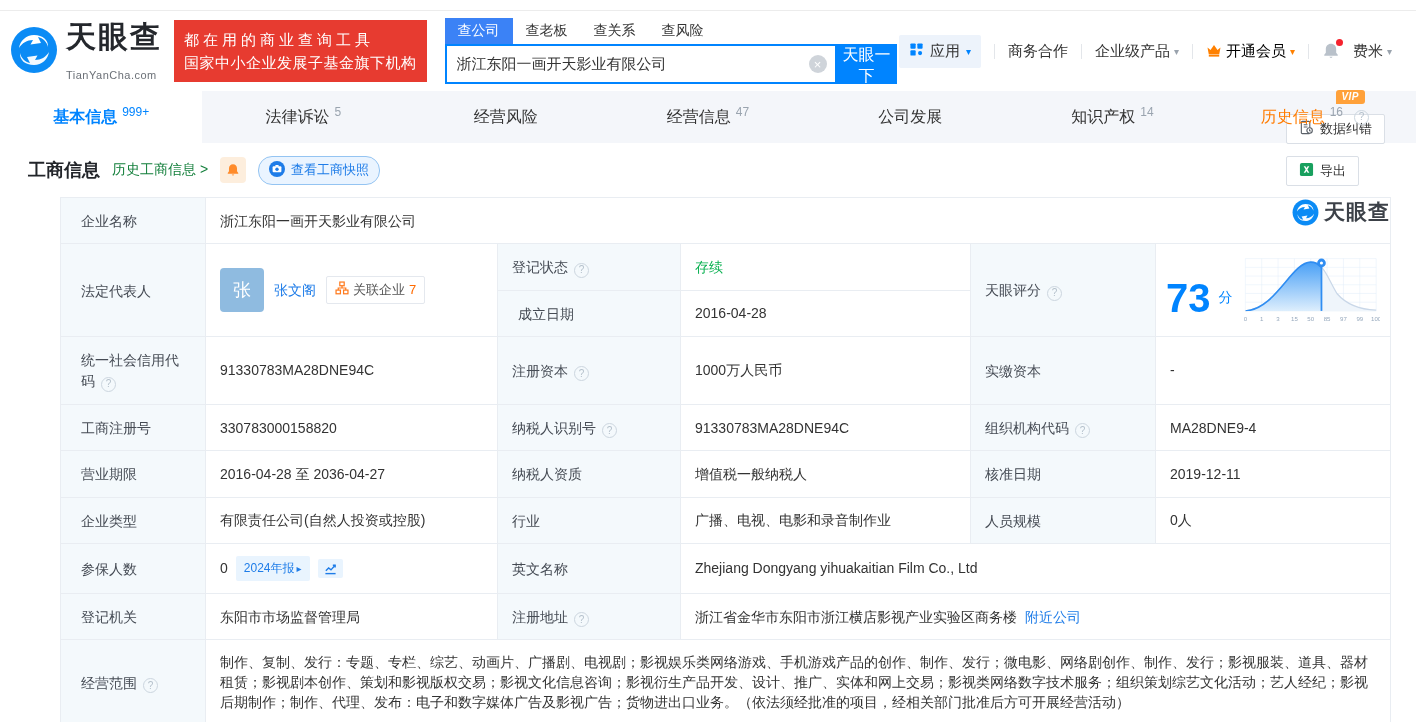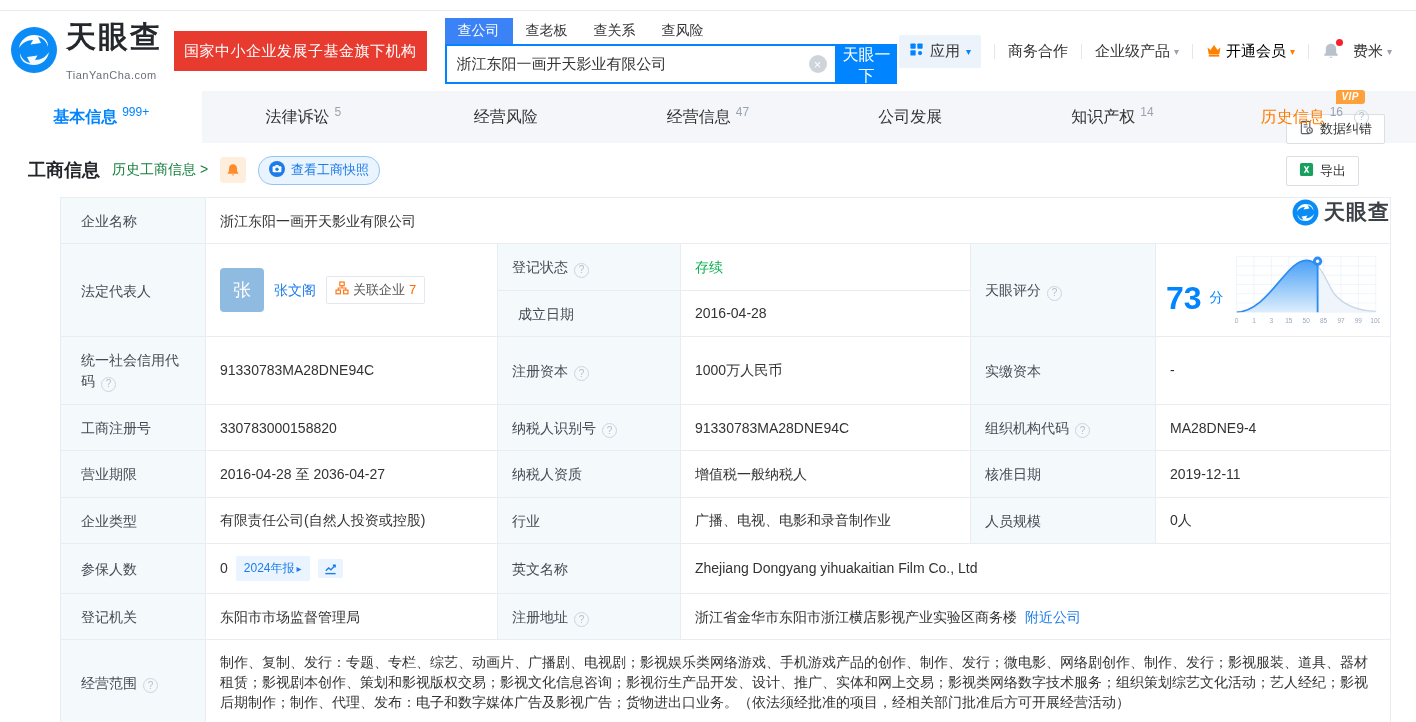--- a/index.html
+++ b/index.html
@@ -85,21 +85,21 @@
   .rel-badge .rl { color:#555; font-size:13px; }
   .rel-badge .rc { color:#ff6a00; font-size:13px; }
 
   .ins-cell { display:flex; align-items:center; gap:8px; }
   .pill { display:flex; align-items:center; gap:2px; background:#e9f4fe; border-radius:2px; padding:2px 8px; color:#1e7ce8; font-size:12px; cursor:pointer; }
   .pill .pcar::after { content:"▸"; font-size:10px; }
   .pill.icon-only { padding:3px 6px; }
 
   .score-cell { padding:4px 10px !important; }
   .score-flex { display:flex; align-items:center; gap:8px; }
-  .score-num { font-size:32px; font-weight:bold; color:#0084ff; line-height:1;margin-top:16px; }
+  .score-num { font-size:40px; font-weight:bold; color:#0084ff; line-height:1;margin-top:16px; }
   .score-unit { font-size:14px; color:#0084ff; margin-top:14px; }
   .scope-val { line-height:26px; }
 </style>
 </head>
 <body>
 
 <div class="topline"></div>
 
 <header class="hd">
   <div class="logo-wrap">
@@ -109,20 +109,21 @@
           <path fill="#fff" d="M24 9c-8 0-14 6-15 13 3-5 8-8 14-8l-2.5 4.5L31 17l-3-6c5 1 9 5 10 10 .5-7-5-12-14-12z"></path>
           <path fill="#fff" opacity=".95" d="M24 39c8 0 14-6 15-13-3 5-8 8-14 8l2.5-4.5L17 31l3 6c-5-1-9-5-10-10-.5 7 5 12 14 12z"></path>
         </svg>
     </span>
     <span class="logo-text">
       <span class="logo-cn">天眼查</span>
       <span class="logo-en">TianYanCha.com</span>
     </span>
   </div>
   <div class="slogan">
+    <div class="l1">都在用的商业查询工具</div>
     <div class="l2">国家中小企业发展子基金旗下机构</div>
   </div>
 
   <div class="search">
     <div class="stabs">
       <span class="stab active">查公司</span>
       <span class="stab">查老板</span>
       <span class="stab">查关系</span>
       <span class="stab">查风险</span>
     </div>

